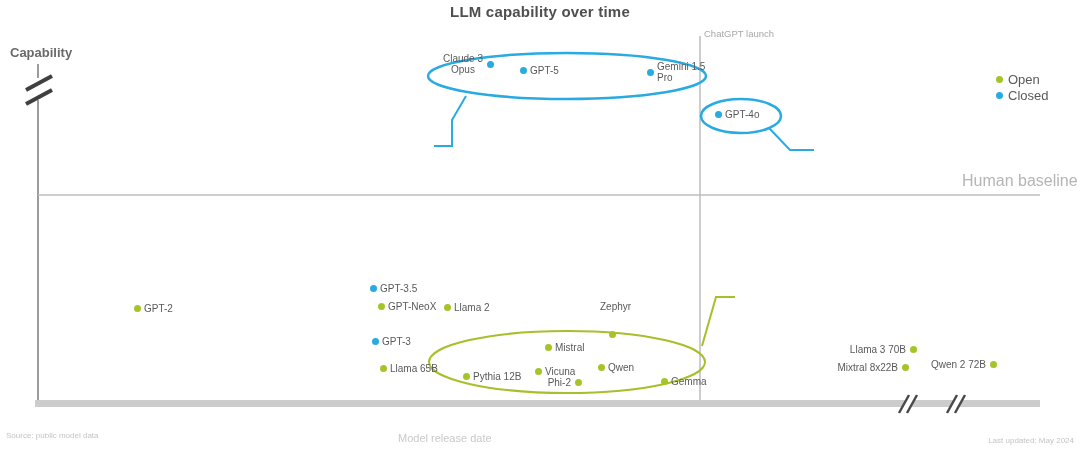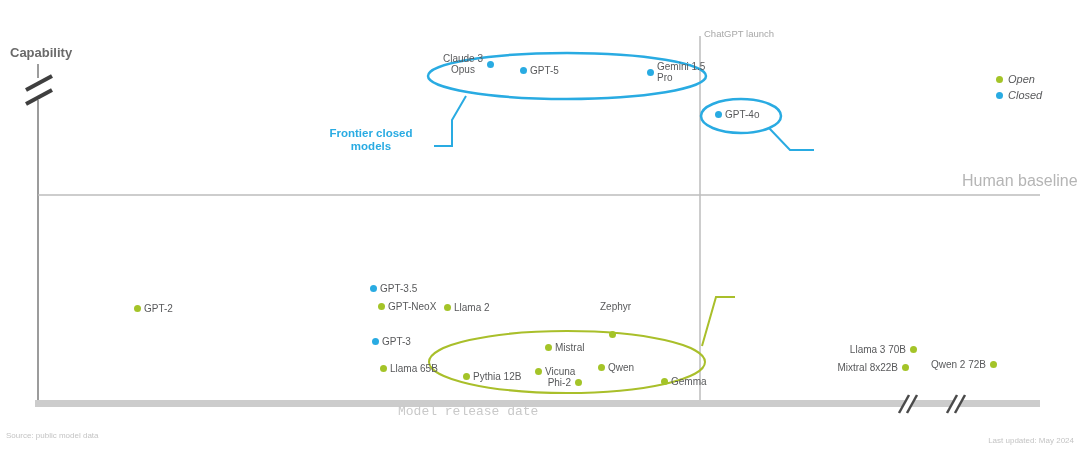--- a/index.html
+++ b/index.html
@@ -5,26 +5,26 @@
   html,body{margin:0;padding:0;background:#fff;}
   body{font-family:"Liberation Sans",sans-serif;}
   .canvas{position:relative;width:1080px;height:452px;background:#fff;overflow:hidden;}
   svg.layer{position:absolute;left:0;top:0;width:1080px;height:452px;}
 
   .chart-title{position:absolute;left:0;right:0;top:3px;text-align:center;
     font-size:15px;font-weight:bold;color:#4f4f4f;letter-spacing:.2px;}
   .y-label{position:absolute;left:10px;top:45px;font-size:13px;font-weight:bold;color:#6a6a6a;}
   .vline-label{position:absolute;left:704px;top:28px;font-size:9.5px;color:#a8a8a8;white-space:nowrap;}
   .hline-label{position:absolute;left:962px;top:172px;font-size:16px;color:#b5b5b5;white-space:nowrap;}
-  .x-caption{position:absolute;left:398px;top:404px;font-size:13px;color:#c9c9c9;white-space:nowrap;font-family:Liberation Mono, monospace;}
+  .x-caption{position:absolute;left:398px;top:432px;font-size:11px;color:#c9c9c9;white-space:nowrap;}
 
   .legend{position:absolute;left:996px;top:71px;}
   .legend-row{display:flex;align-items:center;height:16px;}
   .swatch{width:7px;height:7px;border-radius:50%;margin-right:5px;flex:0 0 auto;}
-  .legend-label{font-size:11px;color:#58595b;white-space:nowrap;font-style:italic;}
+  .legend-label{font-size:13px;color:#58595b;white-space:nowrap;}
 
   .ann{position:absolute;font-size:11.5px;font-weight:bold;line-height:13px;}
   .ann-frontier{left:306px;top:127px;width:130px;text-align:center;color:#29abe2;}
   .ann-latest{left:818px;top:132px;width:140px;text-align:left;color:#29abe2;}
   .ann-open{left:736px;top:284px;width:140px;text-align:left;color:#9cb821;}
 
   .credit{position:absolute;font-size:8px;color:#c4c4c4;white-space:nowrap;}
   .credit-left{left:6px;top:431px;}
   .credit-right{right:6px;top:436px;}
 
@@ -69,40 +69,37 @@
 
     <ellipse cx="567" cy="76" rx="139" ry="23" fill="none" stroke="#29abe2" stroke-width="2.5"></ellipse>
     <ellipse cx="741" cy="116" rx="40" ry="17" fill="none" stroke="#29abe2" stroke-width="2.5"></ellipse>
     <ellipse cx="567" cy="362" rx="138" ry="31" fill="none" stroke="#a9bf2a" stroke-width="2"></ellipse>
 
     <polyline points="434,146 452,146 452,120 466,96" fill="none" stroke="#29abe2" stroke-width="2"></polyline>
     <polyline points="769,128 790,150 814,150" fill="none" stroke="#29abe2" stroke-width="2"></polyline>
     <polyline points="735,297 716,297 702,346" fill="none" stroke="#a9bf2a" stroke-width="2"></polyline>
   </svg>
 
+  <div class="chart-title">LLM capability over time</div>
   <div class="y-label">Capability</div>
   <div class="vline-label">ChatGPT launch</div>
   <div class="hline-label">Human baseline</div>
   <div class="x-caption">Model release date</div>
 
   <div class="legend">
     <div class="legend-row">
       <span class="swatch" id="sw-open" style="background: rgb(164, 196, 40);"></span>
       <span class="legend-label">Open</span>
     </div>
     <div class="legend-row">
       <span class="swatch" id="sw-closed" style="background: rgb(41, 171, 226);"></span>
       <span class="legend-label">Closed</span>
     </div>
   </div>
 
-  <div class="ann ann-frontier">
-    <div>Frontier closed</div>
-    <div>models</div>
-  </div>
 
   <div class="credit credit-left">Source: public model data</div>
   <div class="credit credit-right">Last updated: May 2024</div>
 
   <div id="points">
       <div class="point side-left twoline" style="left: 490px; top: 64px;">
         <span class="dot" style="background: rgb(41, 171, 226);"></span>
         <span class="plabel">Claude 3<br>Opus</span>
       </div>
       <div class="point side-right" style="left: 523px; top: 70px;">

